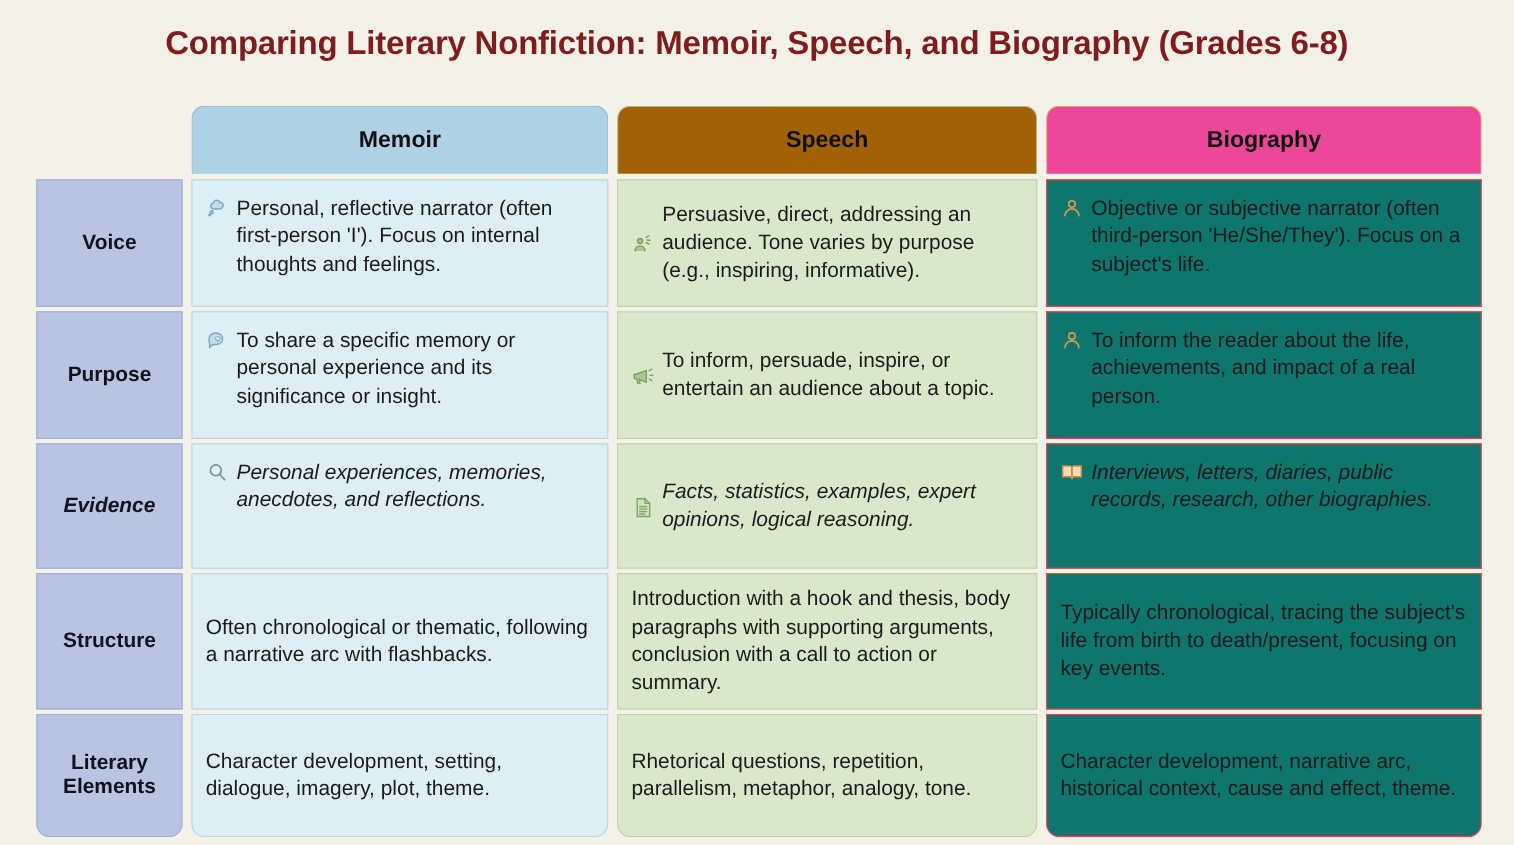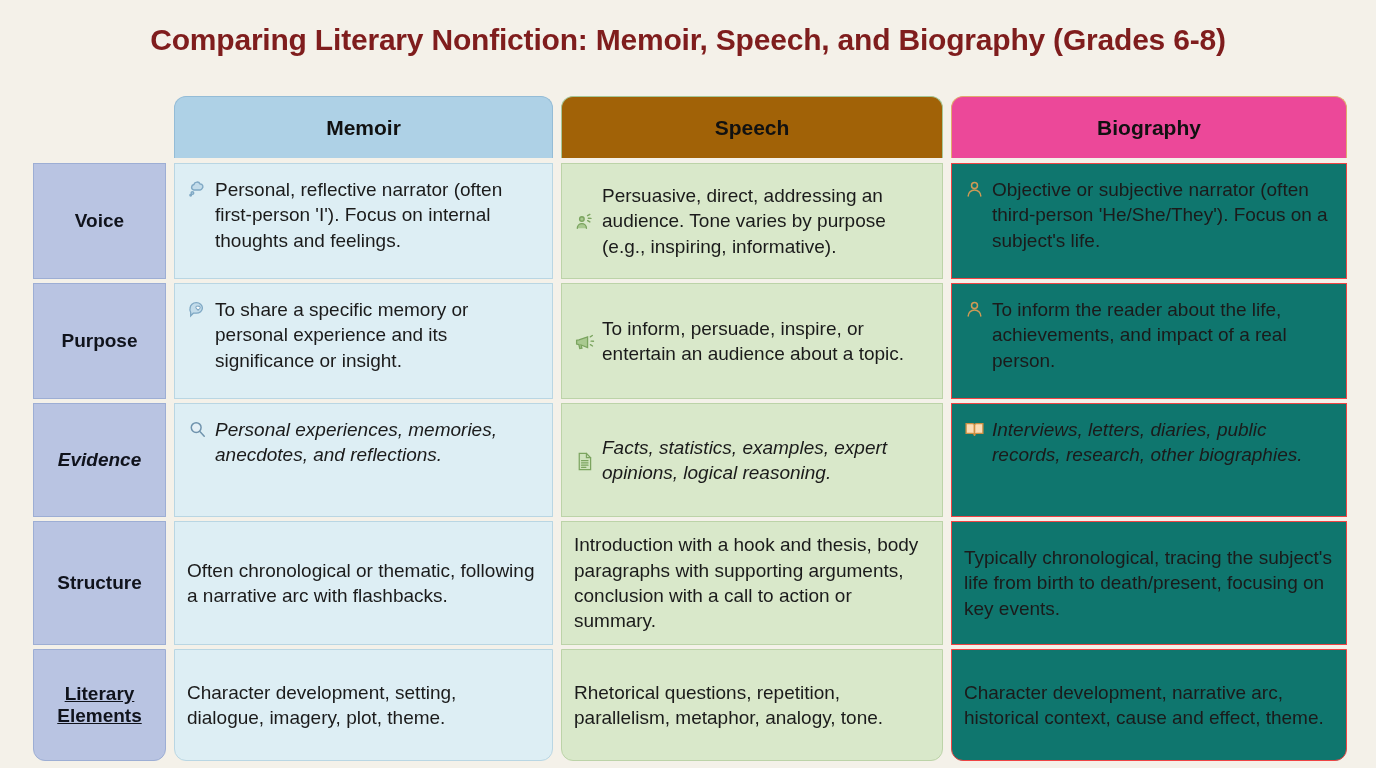--- a/index.html
+++ b/index.html
@@ -82,21 +82,21 @@
     align-items: center;
     justify-content: center;
     text-align: center;
     font-size: 19px;
     font-weight: bold;
     color: #10131c;
     line-height: 1.15;
     padding: 4px 6px;
   }
   .row:first-of-type .rlabel { border-radius: 12px 12px 0 0; }
-  .row.last-row .rlabel { border-radius: 0 0 12px 12px; text-decoration: underline; }
+  .row.last-row .rlabel { border-radius: 0 0 12px 12px; }
 
   
   .cell {
     display: flex;
     align-items: flex-start;
     gap: 7px;
     padding: 13px 14px 13px 12px;
     font-size: 19px;
     line-height: 1.34;
     color: #1b1b1b;

